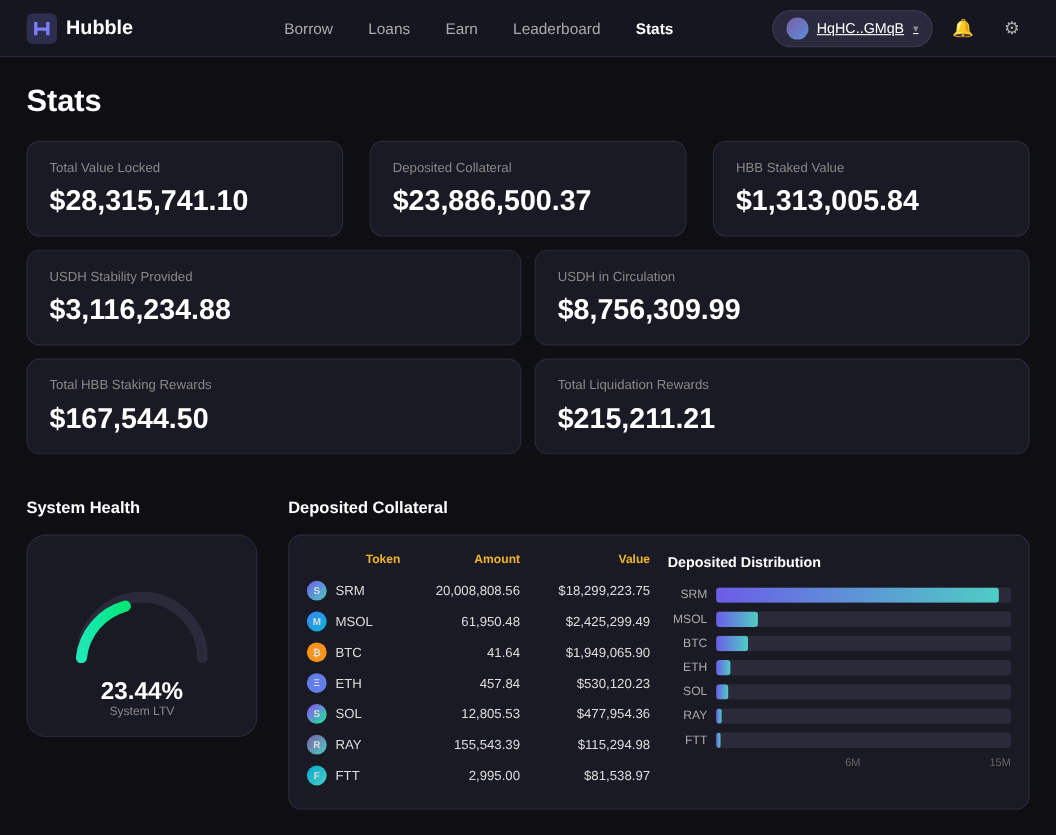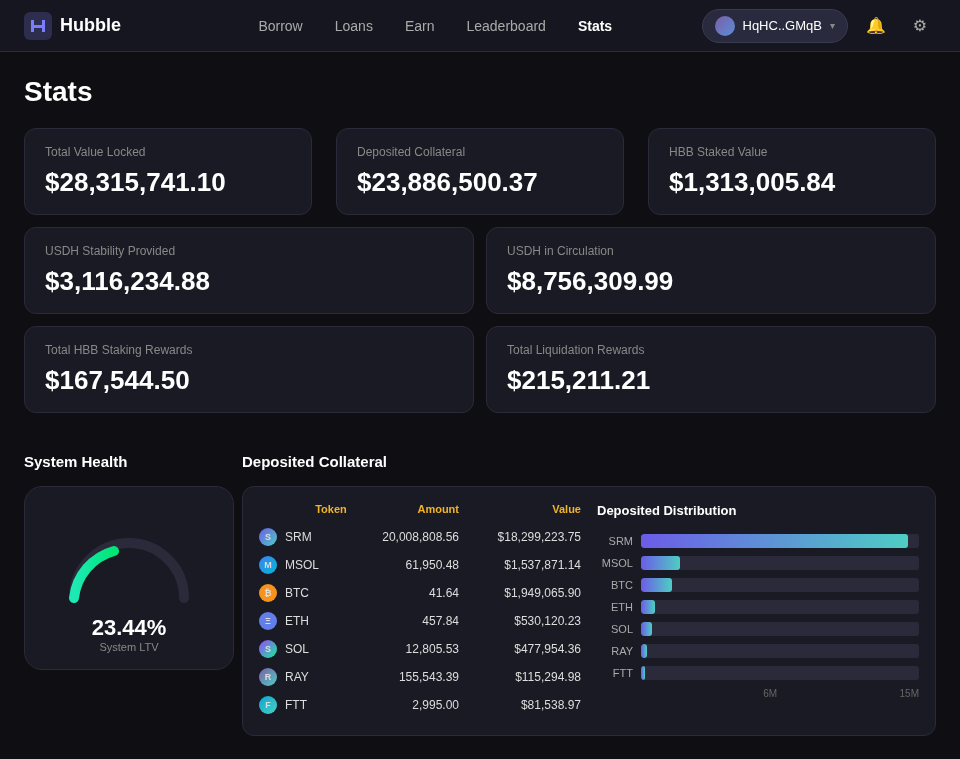--- a/index.html
+++ b/index.html
@@ -62,20 +62,21 @@
       display: flex;
       align-items: center;
       gap: 8px;
       background: #2a2a3e;
       border: 1px solid #3a3a50;
       border-radius: 20px;
       padding: 6px 12px;
       cursor: pointer;
       color: #fff;
       font-size: 13px;
+      text-decoration: underline;
     }
     .wallet-avatar {
       width: 20px;
       height: 20px;
       border-radius: 50%;
       background: linear-gradient(135deg, #7b5ea7, #5b8dd9);
     }
     .nav-icon-btn {
       width: 32px;
       height: 32px;
@@ -136,21 +137,21 @@
     .stat-value {
       font-size: 26px;
       font-weight: 700;
       color: #fff;
     }
 
     
     .bottom-section {
       display: grid;
       grid-template-columns: 210px 1fr;
-      gap: 8px;
+      gap: 28px;
       margin-top: 40px;
     }
 
     
     .system-health-card {
       background: #1a1a24;
       border: 1px solid #2a2a3a;
       border-radius: 18px;
       padding: 16px;
       display: flex;
@@ -409,21 +410,21 @@
     <td>$18,299,223.75</td>
   </tr>
                   <tr>
     <td>
       <div class="token-cell">
         <div class="token-icon" style="background:linear-gradient(135deg,#3b82f6,#06b6d4)">M</div>
         <span>MSOL</span>
       </div>
     </td>
     <td>61,950.48</td>
-    <td>$1,537,871.14</td>
+    <td>$2,425,299.49</td>
   </tr>
                   <tr>
     <td>
       <div class="token-cell">
         <div class="token-icon" style="background:#f7931a">₿</div>
         <span>BTC</span>
       </div>
     </td>
     <td>41.64</td>
     <td>$1,949,065.90</td>

